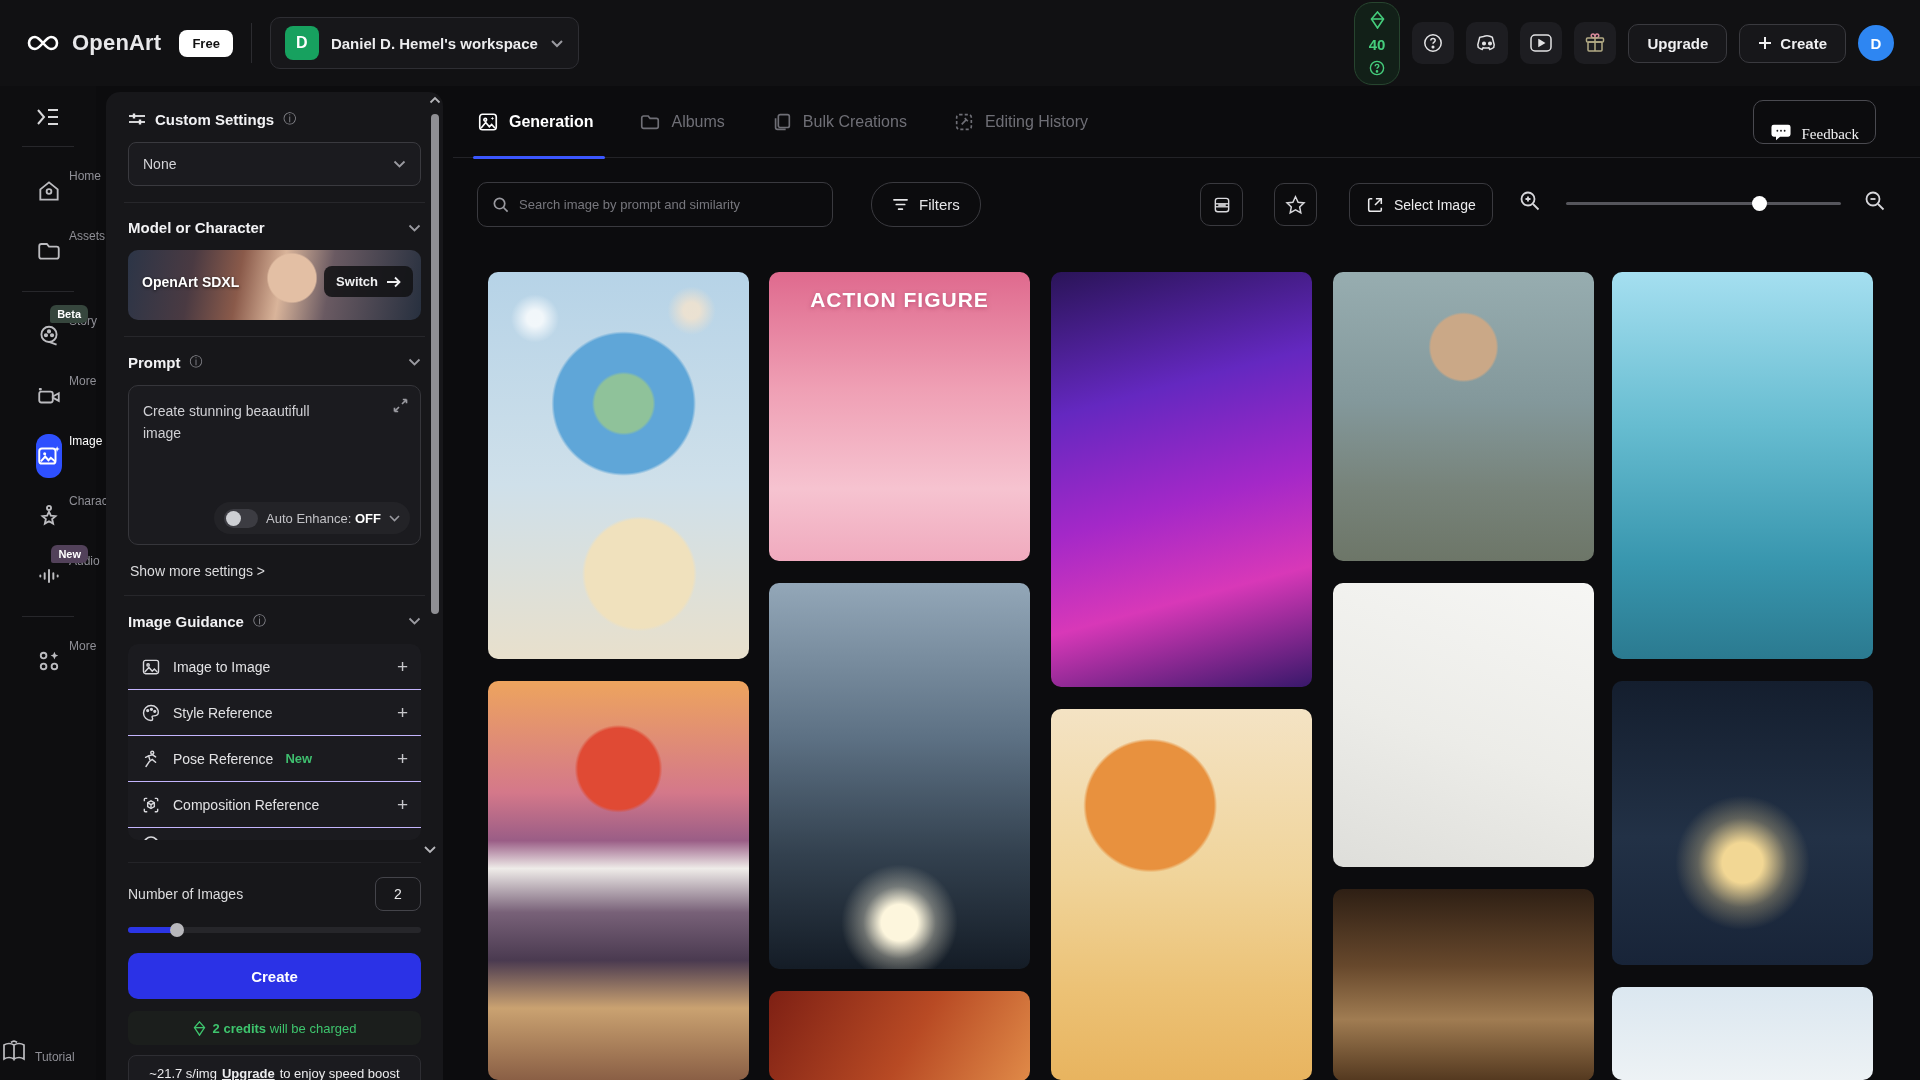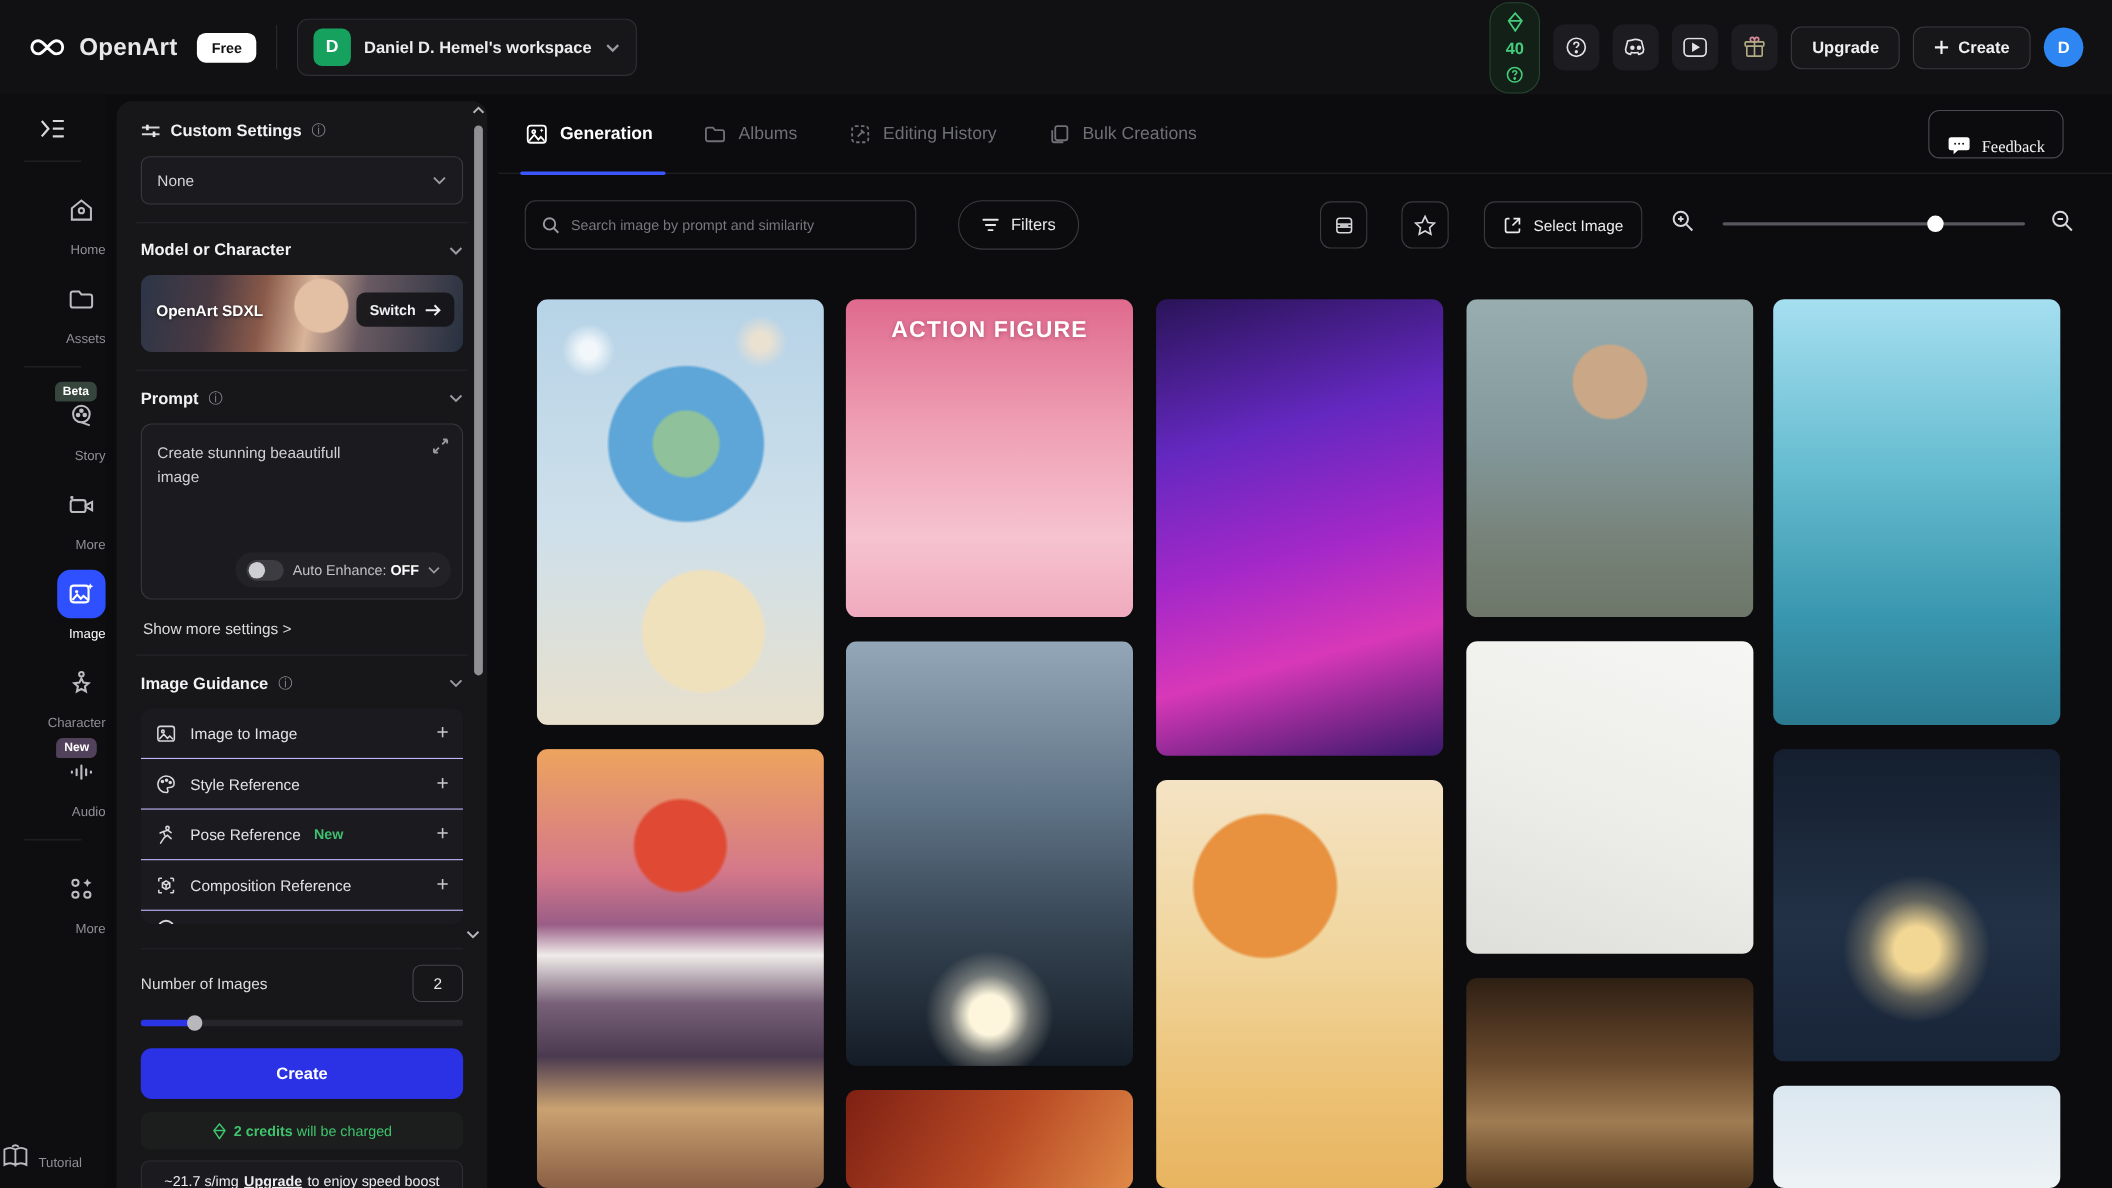--- a/index.html
+++ b/index.html
@@ -33,22 +33,22 @@
   .tb-btn { background:#17171a; border:1px solid #3a3a3f; border-radius:10px; padding:10px 18px;
             font-size:15px; font-weight:bold; color:#f0f0f2; display:flex; align-items:center; gap:8px; cursor:pointer; }
   .tb-avatar { width:36px; height:36px; border-radius:50%; background:#2e86f2; color:#fff; font-weight:bold;
                font-size:15px; display:flex; align-items:center; justify-content:center; cursor:pointer; }
 
   
   .sidebar { position:absolute; left:0; top:86px; width:96px; height:994px; background:#0e0e10;
              display:flex; flex-direction:column; align-items:center; }
   .sb-toggle { margin-top:20px; color:#d8d8da; cursor:pointer; }
   .sb-div { width:52px; height:1px; background:#27272b; margin:18px 0 6px; }
-  .sb-item { position:relative; width:96px; margin-top:16px; display:flex; flex-direction:column;
-             align-items:flex-end; gap:7px; cursor:pointer; color:#bcbcc0;padding-left:36px; }
+  .sb-item { position:relative; width:96px; margin-top:16px; display:flex; flex-direction:row;
+             align-items:flex-start; gap:7px; cursor:pointer; color:#bcbcc0;padding-left:36px; }
   .sb-item .sb-label { font-size:12px; color:#8f8f96; }
   .sb-item.active .sb-label { color:#fff; }
   .sb-iconbox { width:44px; height:44px; display:flex; align-items:center; justify-content:center; border-radius:12px; }
   .sb-item.active .sb-iconbox { background:#2e50ff; color:#fff; }
   .sb-badge { position:absolute; top:-9px; right:8px; font-size:11px; font-weight:bold; color:#fff;
               padding:3px 7px; border-radius:6px 6px 6px 2px; }
   .sb-badge:empty { display:none; }
   .sb-badge.beta { background:#36463d; }
   .sb-badge.new { background:#52415a; }
   .sb-tutorial { position:absolute; bottom:16px; left:0; width:96px; display:flex; flex-direction:row;
@@ -558,34 +558,34 @@
         <span>
           <svg width="22" height="22" viewBox="0 0 24 24" fill="none" stroke="#6f6f76" stroke-width="1.8">
             <path d="M3 7.5a2 2 0 012-2h5l2 2.5h7a2 2 0 012 2V17a2 2 0 01-2 2H5a2 2 0 01-2-2z"></path>
           </svg>
         </span>
         <span>Albums</span>
       </div>
       <div class="tab">
         <span>
           <svg width="22" height="22" viewBox="0 0 24 24" fill="none" stroke="#6f6f76" stroke-width="1.8">
+            <rect x="8" y="4" width="12" height="14" rx="2"></rect>
+              <path d="M5 8v10a2 2 0 002 2h9"></path>
+          </svg>
+        </span>
+        <span>Bulk Creations</span>
+      </div>
+      <div class="tab">
+        <span>
+          <svg width="22" height="22" viewBox="0 0 24 24" fill="none" stroke="#6f6f76" stroke-width="1.8">
             <rect x="4" y="4" width="16" height="16" rx="3" stroke-dasharray="3.4 2.4"></rect>
               <path d="M9.5 14.5l5-5M12.8 7.8l3.4 3.4"></path>
           </svg>
         </span>
         <span>Editing History</span>
-      </div>
-      <div class="tab">
-        <span>
-          <svg width="22" height="22" viewBox="0 0 24 24" fill="none" stroke="#6f6f76" stroke-width="1.8">
-            <rect x="8" y="4" width="12" height="14" rx="2"></rect>
-              <path d="M5 8v10a2 2 0 002 2h9"></path>
-          </svg>
-        </span>
-        <span>Bulk Creations</span>
       </div>
       <div class="feedback-btn">
         <span>
           <svg width="22" height="20" viewBox="0 0 24 22" fill="none">
             <path d="M4 2h16a2.5 2.5 0 012.5 2.5v8A2.5 2.5 0 0120 15h-9l-4.5 4v-4H4a2.5 2.5 0 01-2.5-2.5v-8A2.5 2.5 0 014 2z" fill="#fff"></path>
             <circle cx="8" cy="8.5" r="1" fill="#17171a"></circle>
               <circle cx="12" cy="8.5" r="1" fill="#17171a"></circle>
               <circle cx="16" cy="8.5" r="1" fill="#17171a"></circle>
           </svg>
         </span>

